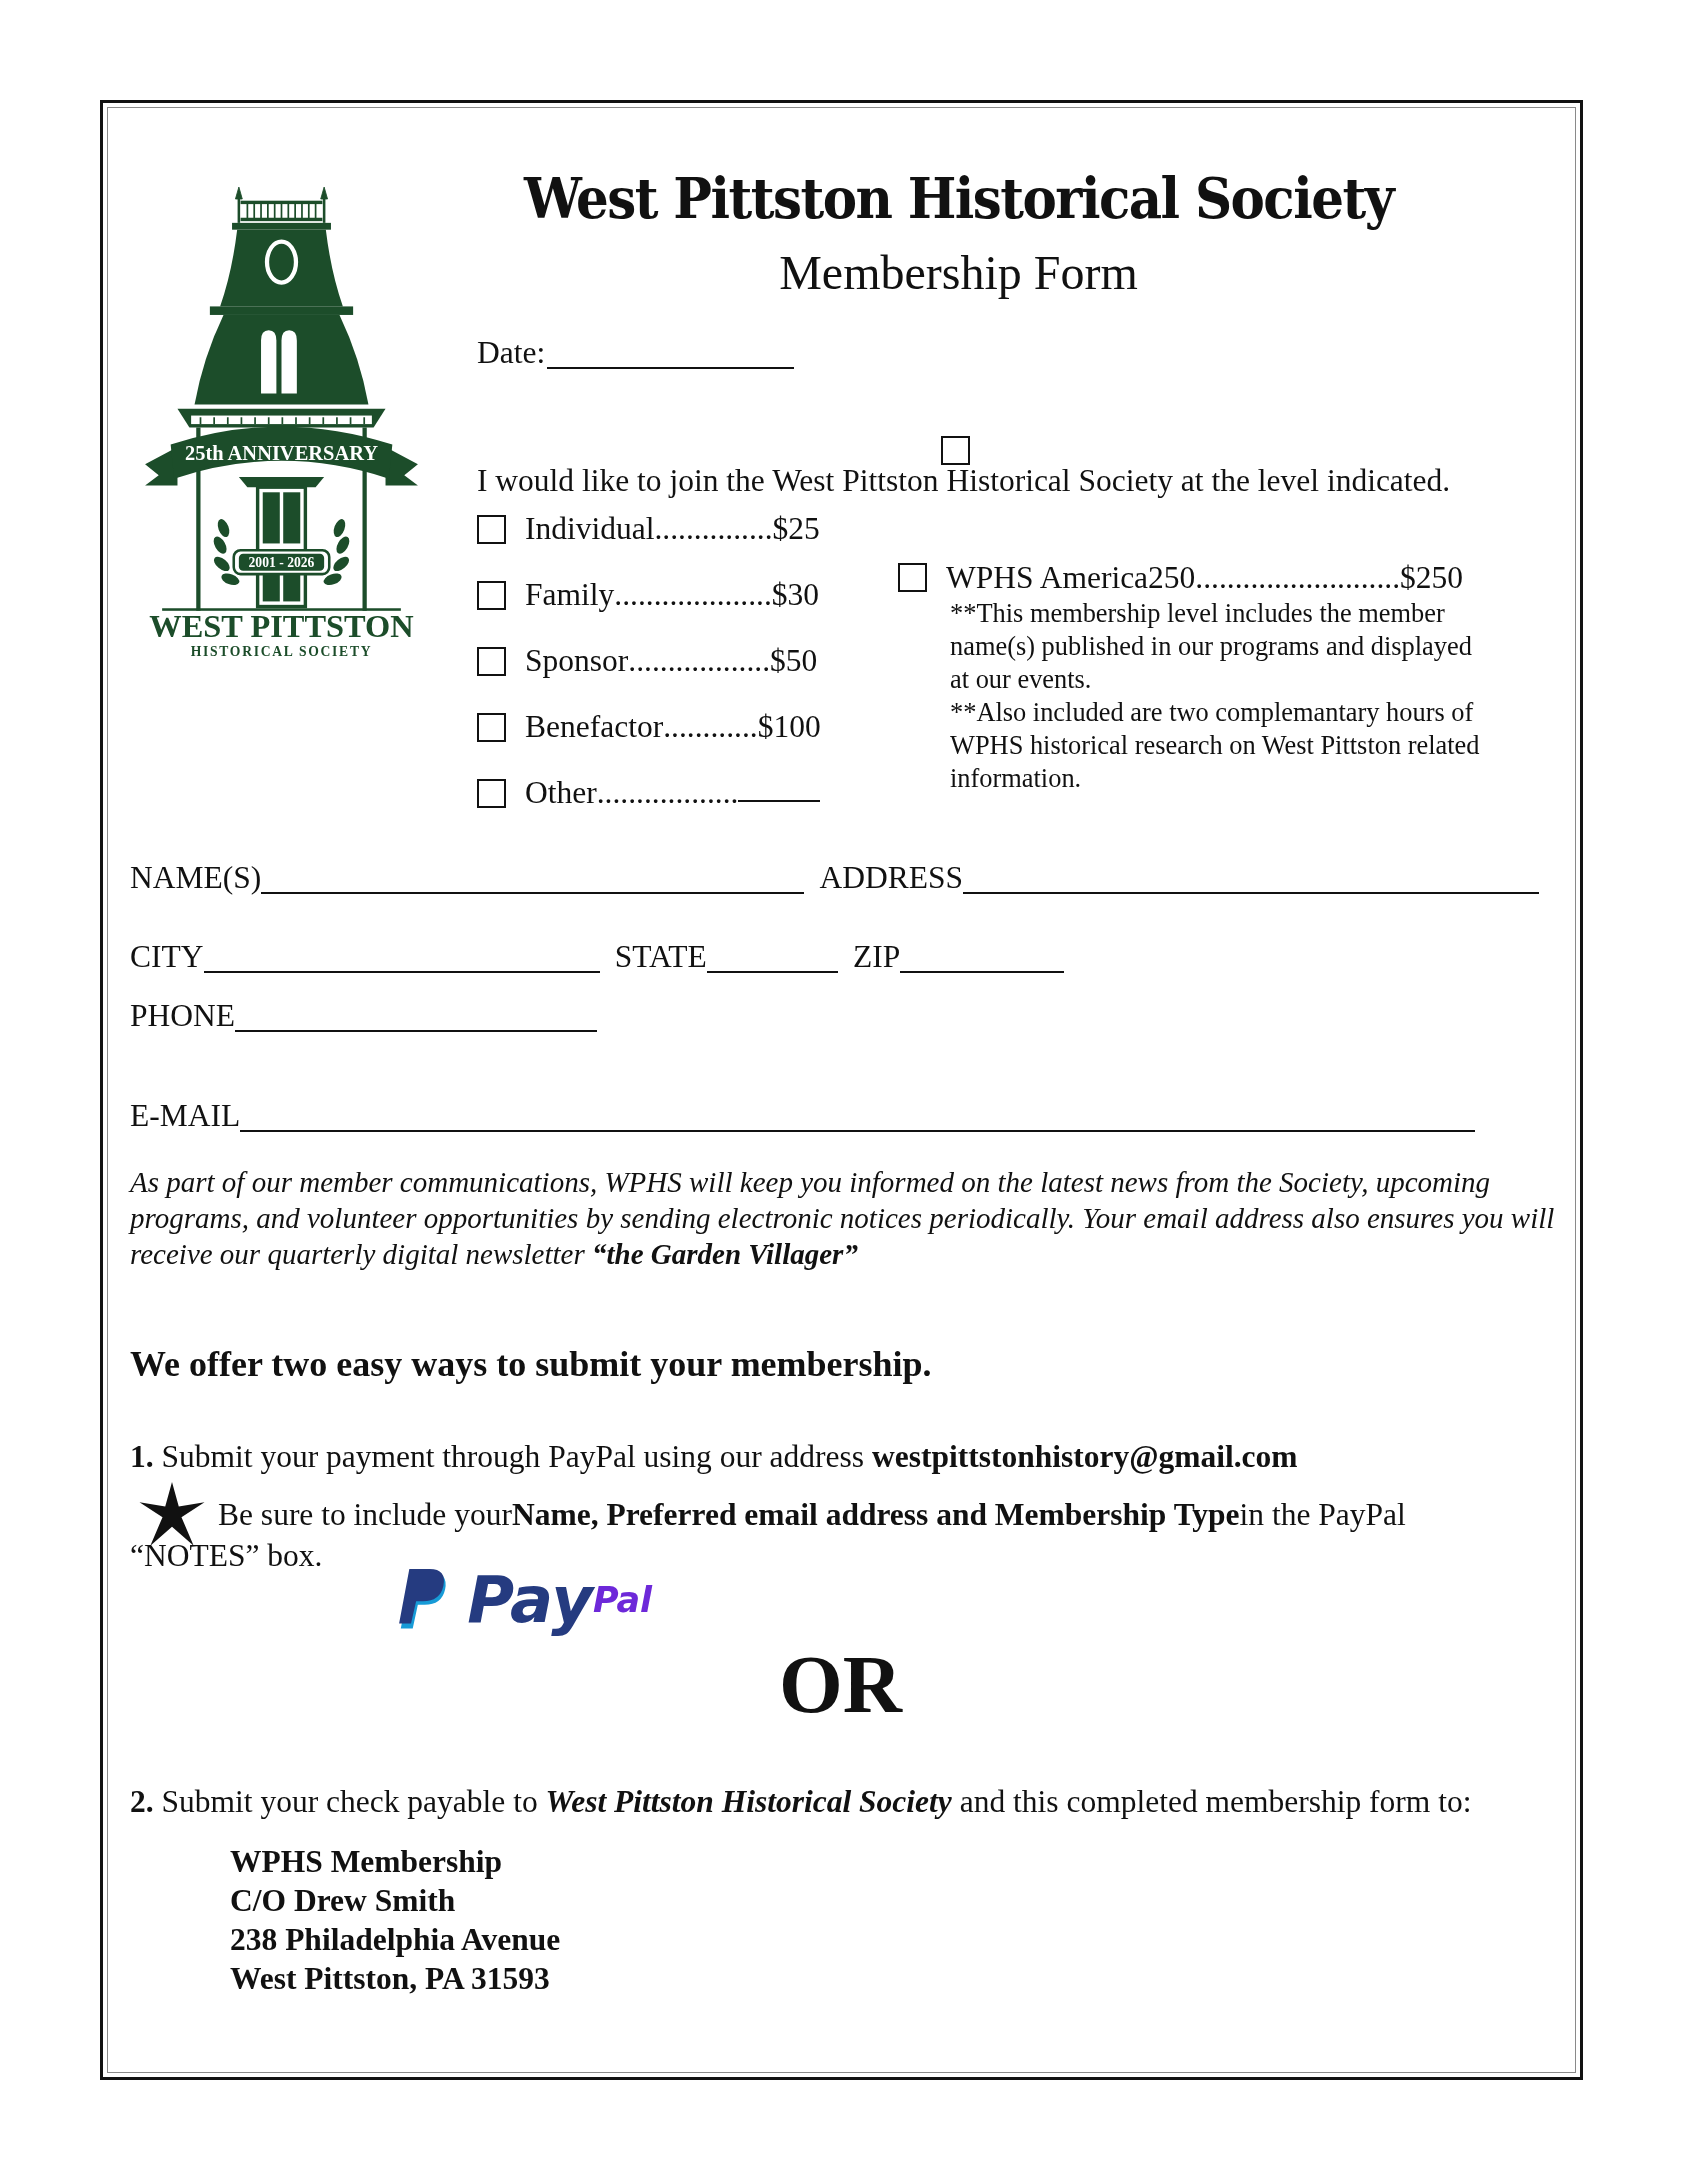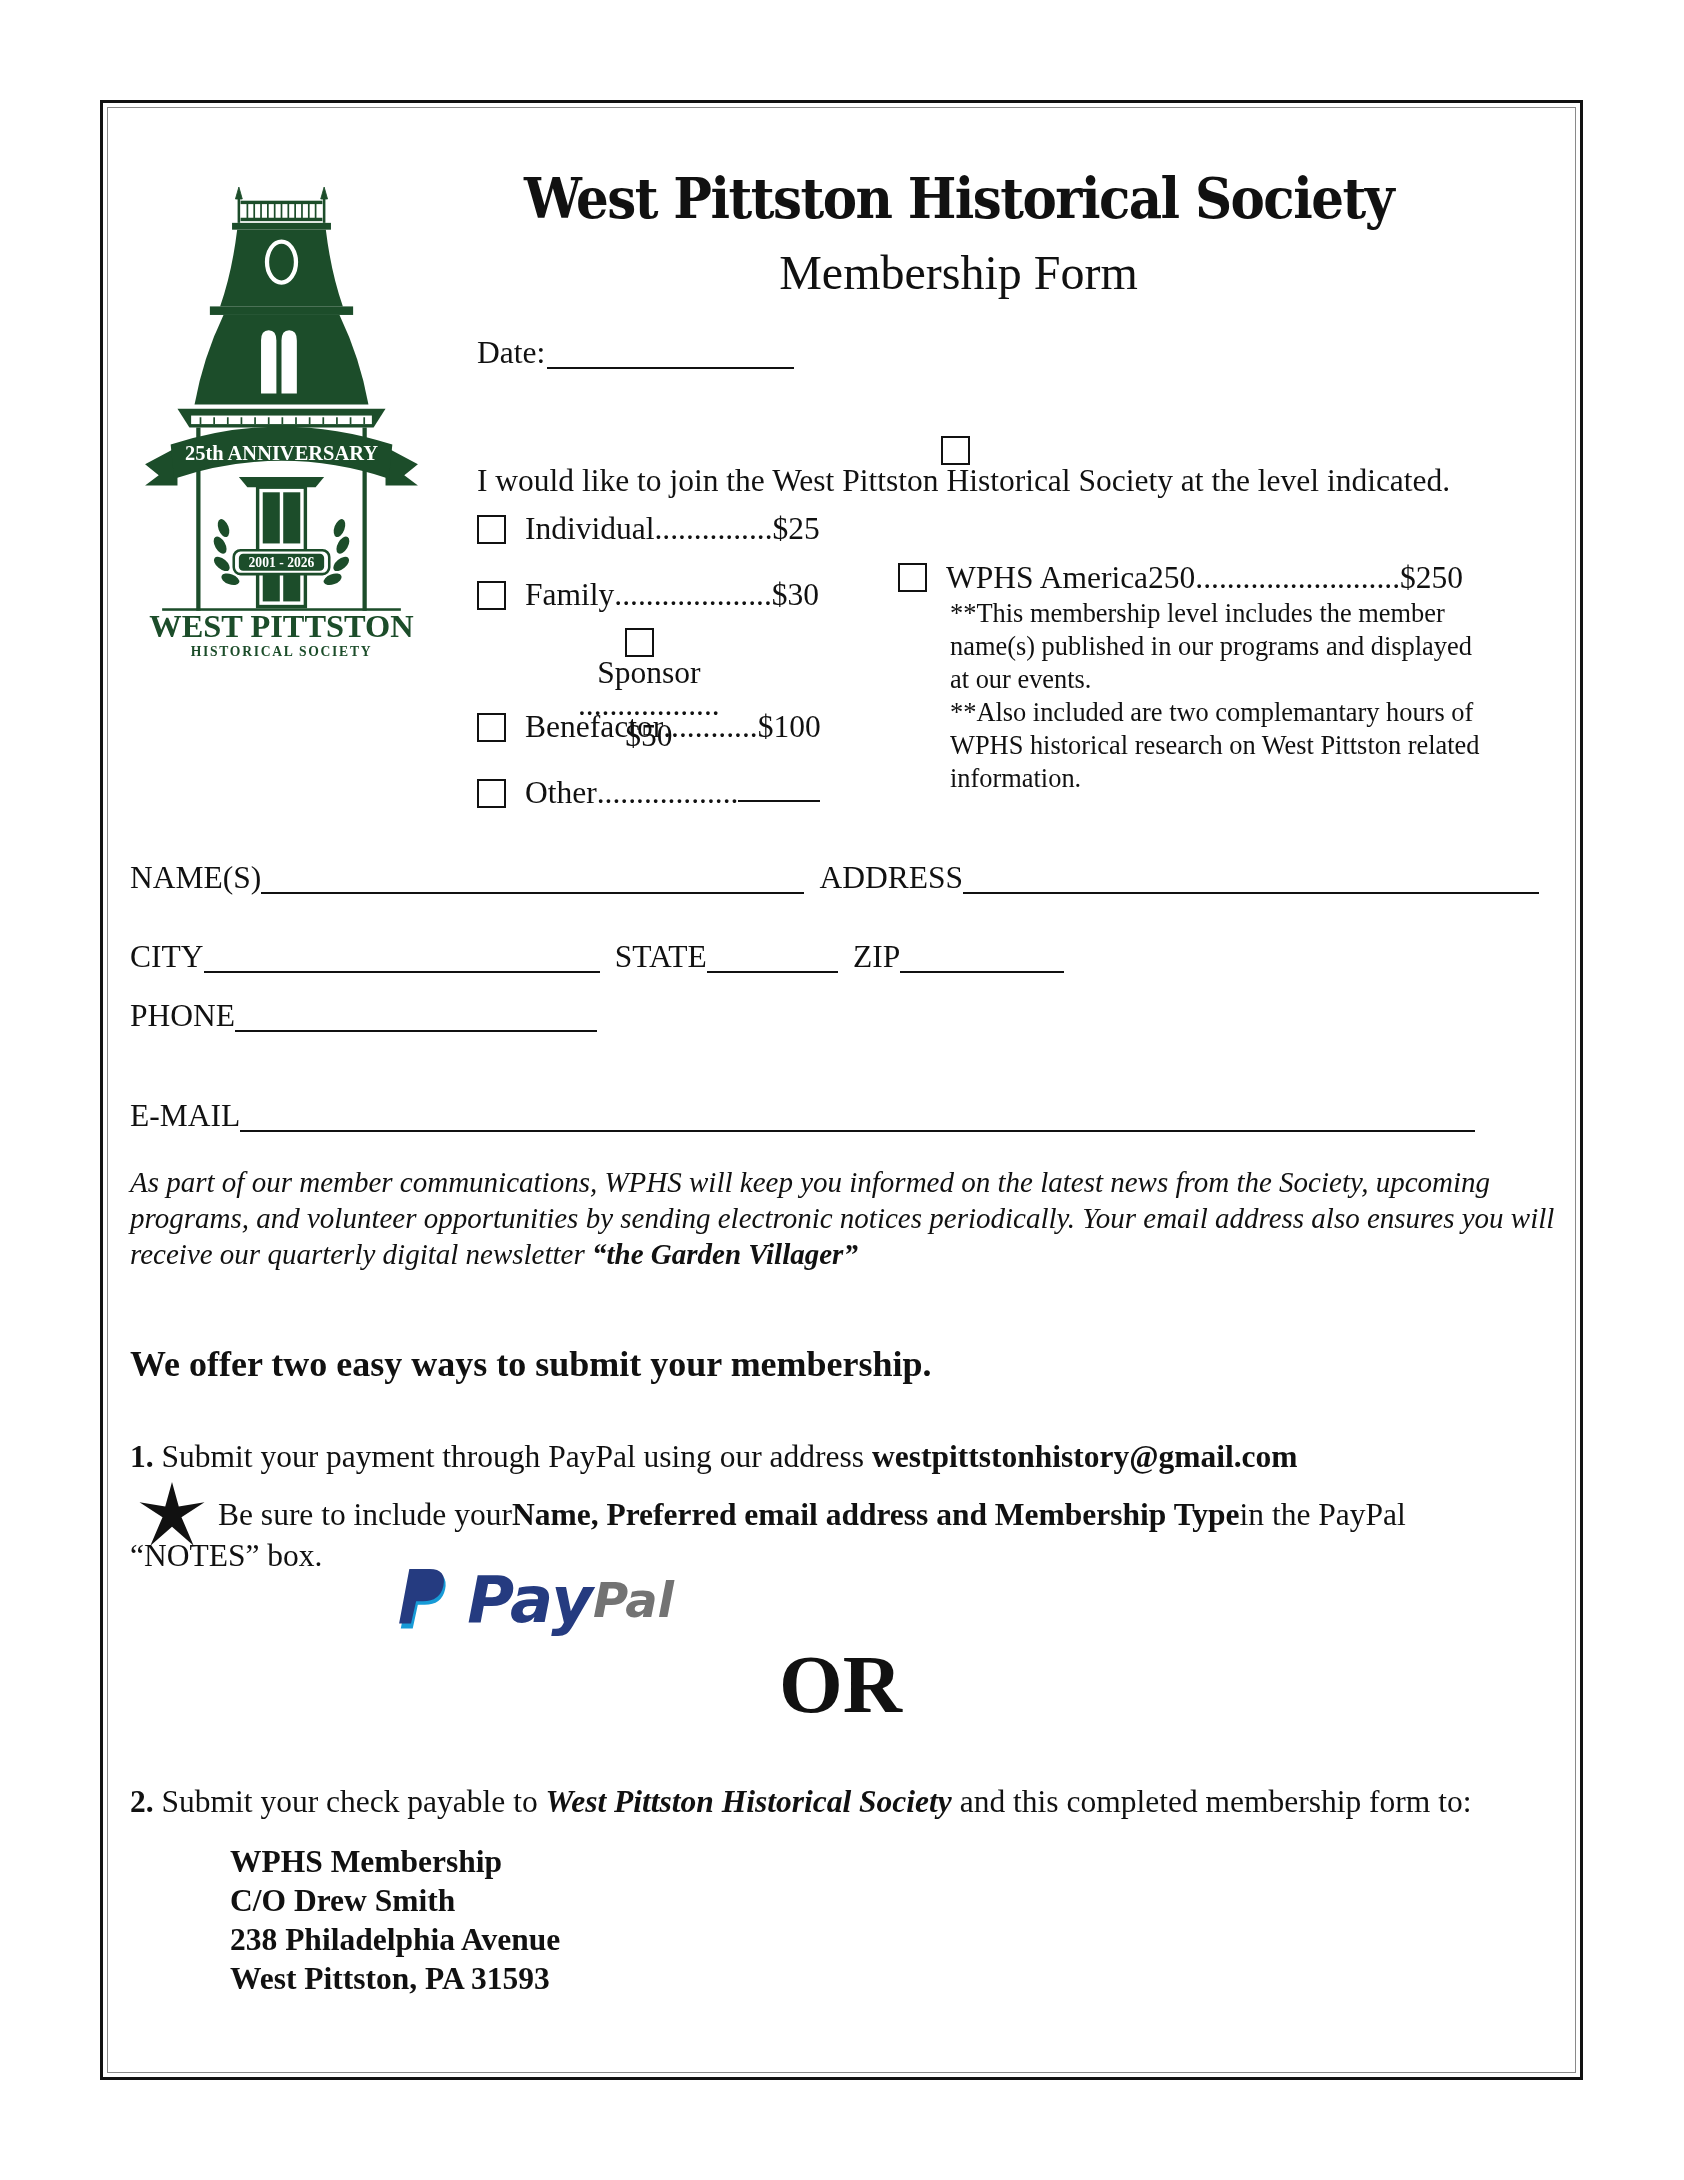--- a/index.html
+++ b/index.html
@@ -142,21 +142,21 @@
     <span>Individual</span>
       <span>...............</span>
       <span>$25</span>
   </div>
   <div class="check-row" style="height:66px;">
     <span class="box"></span>
     <span>Family</span>
       <span>....................</span>
       <span>$30</span>
   </div>
-  <div class="check-row" style="height:66px;flex-direction:column;">
+  <div class="check-row" style="height:66px;">
     <span class="box"></span>
     <span>Sponsor</span>
       <span>..................</span>
       <span>$50</span>
   </div>
   <div class="check-row" style="height:66px;text-align:right;">
     <span class="box"></span>
     <span>Benefactor</span>
       <span>............</span>
       <span>$100</span>
@@ -227,21 +227,21 @@
     <span> in the PayPal</span>
 </div>
 <div class="abs step" style="left:130px; top:1540px;">“NOTES” box.</div>
 
 <div class="abs" style="left:399px; top:1563px; display:flex; align-items:center;">
   <svg width="53" height="63" viewBox="0 0 62 74">
     <path d="M14 4 L38 4 Q58 4 54 24 Q50 42 30 42 L22 42 L16 70 L2 70 Z" fill="#179bd7"></path>
     <path d="M8 0 L32 0 Q52 0 48 20 Q44 38 24 38 L16 38 L10 64 L-4 64 Z" fill="#253b80" transform="translate(4,0)"></path>
   </svg>
   <span style="font-family:'DejaVu Sans',sans-serif; font-weight:bold; font-style:italic; font-size:64px; margin-left:15.3px; color:#253b80;">Pay</span>
-    <span style="font-family:'DejaVu Sans',sans-serif; font-weight:bold; font-style:italic; font-size:48px; color:#737373;">Pal</span>
+    <span style="font-family:'DejaVu Sans',sans-serif; font-weight:bold; font-style:italic; font-size:35px; color:#6d28d9;">Pal</span>
 </div>
 
 <div class="abs or">OR</div>
 
 <div class="abs step" style="left:130px; top:1786px;">
   <span style="font-weight:bold;">2.</span><span> Submit your check payable to </span><span style="font-weight:bold; font-style:italic;">West Pittston Historical Society</span><span> and this completed membership form to:</span>
 </div>
 
 <div class="abs addr">
   <div>WPHS Membership</div>

